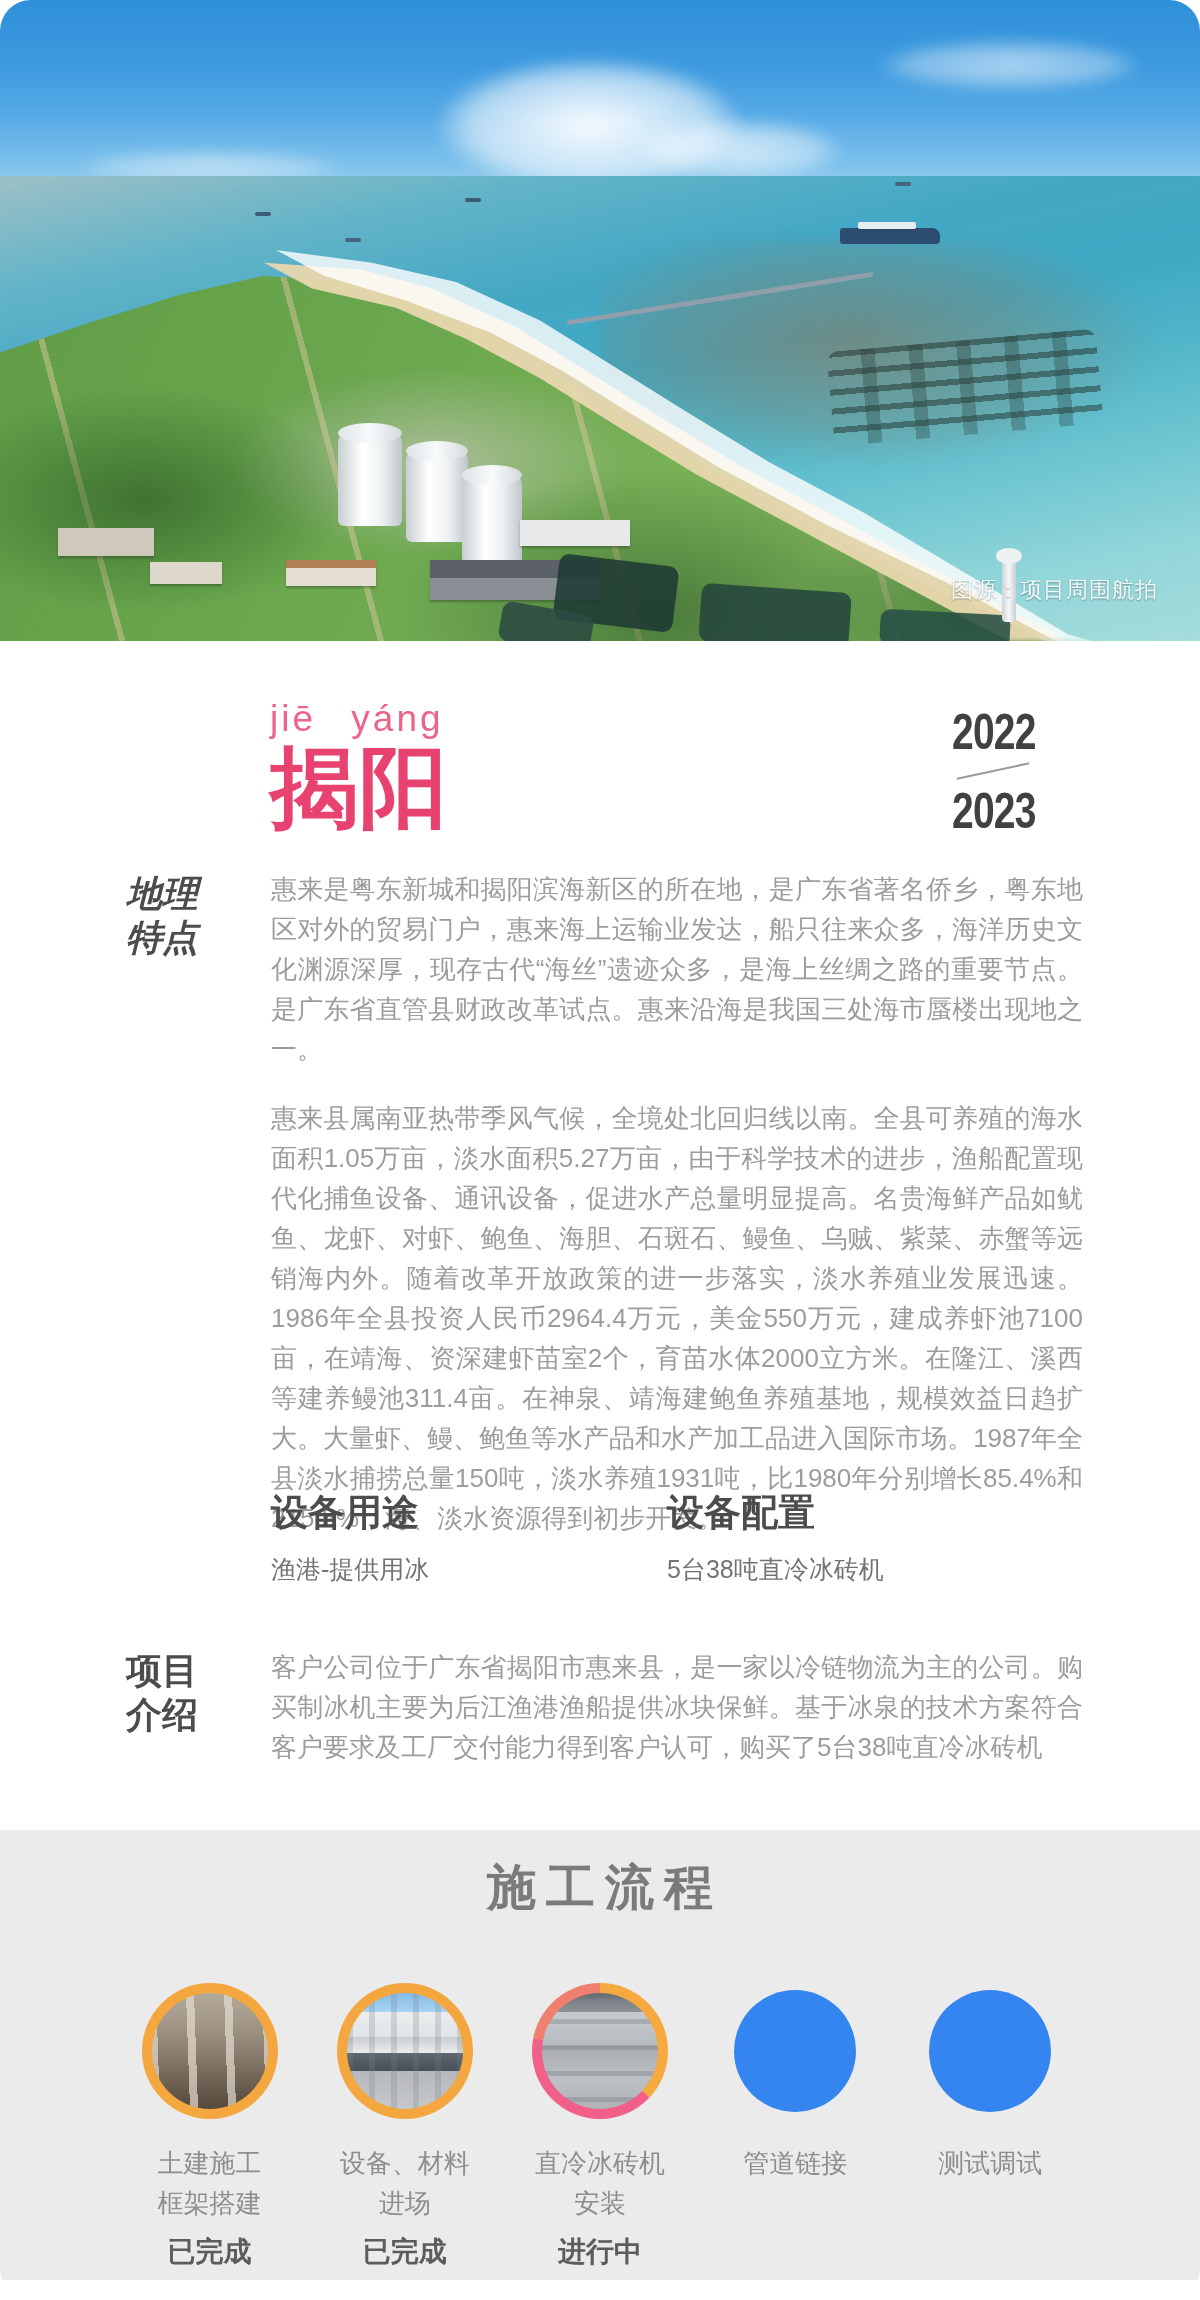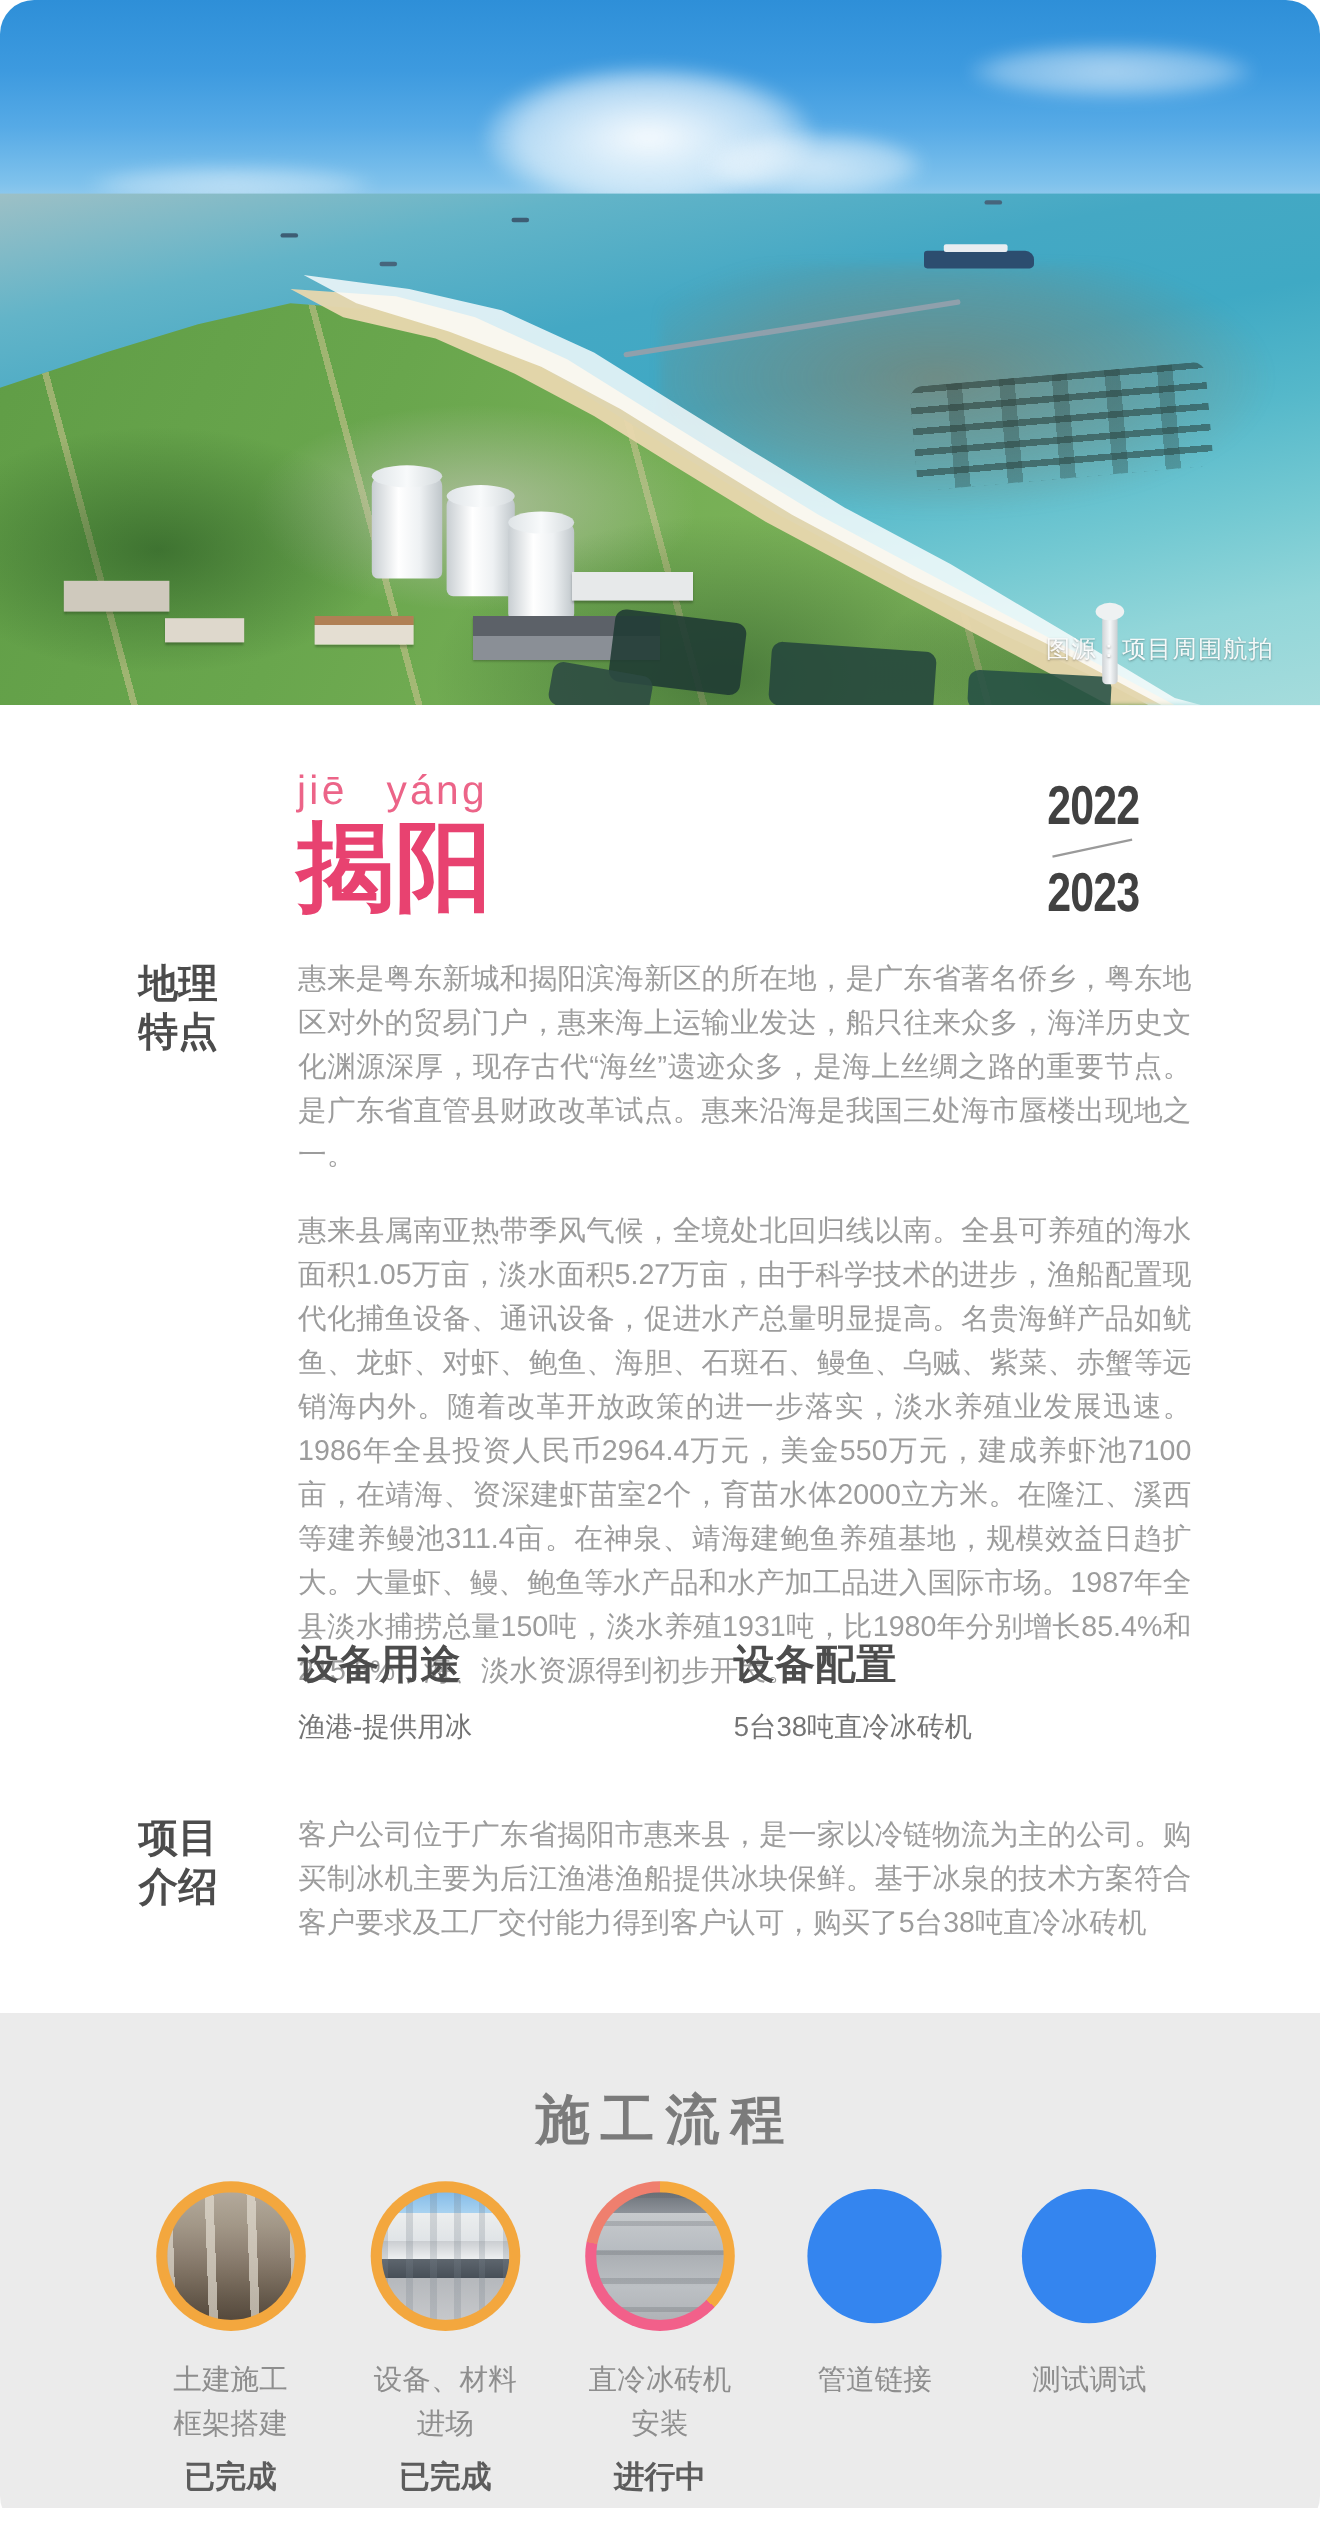--- a/index.html
+++ b/index.html
@@ -68,39 +68,39 @@
   
   .intro{position:absolute;left:0;top:641px;width:1026px;height:1189px;background:#fff;}
   .title-block{position:absolute;left:270px;top:57px;}
   .pinyin{font-size:37px;color:#ec6488;letter-spacing:3px;word-spacing:22px;}
   .city-name{margin-top:2px;font-size:89px;line-height:1.02;font-weight:bold;color:#e84270;letter-spacing:0px;}
   .years{position:absolute;left:952px;top:66px;width:92px;color:#414141;}
   .year{font-size:50px;line-height:1;font-weight:bold;transform:scaleX(.78);transform-origin:left center;letter-spacing:-1px;}
   .year-slash{width:74px;height:2px;background:#9a9a9a;transform:rotate(-12deg);margin:13px 0 14px 4px;}
 
   .side-heading{position:absolute;left:126px;width:130px;font-size:36px;line-height:44px;font-weight:bold;color:#4c4c4c;}
-  .geo-heading{top:231px;}
+  .geo-heading{top:231px;font-style:italic;}
   .project-heading{top:1008px;}
   .body-copy{position:absolute;left:271px;width:812px;font-size:26px;line-height:40px;color:#9c9c9c;text-align:justify;}
   .geo-copy{top:228px;}
   .geo-copy p{margin:0;}
   .geo-copy p + p{margin-top:29px;}
   .project-copy{top:1006px;}
   .project-copy p{margin:0;}
 
   .equip-row{position:absolute;left:0;top:852px;width:1200px;}
   .equip-col{position:absolute;top:0;}
   .equip-col.usage{left:271px;}
   .equip-col.config{left:667px;}
   .equip-heading{font-size:37px;font-weight:bold;color:#4c4c4c;line-height:1.1;}
   .equip-value{margin-top:19px;font-size:25px;color:#737373;}
 
   
   .process{position:absolute;left:0;top:1830px;width:1200px;height:450px;background:#ebebeb;}
-  .process-heading{margin:16px;padding-top:49px;text-align:center;font-size:49px;font-weight:bold;color:#7b7b7b;letter-spacing:10px;text-indent:10px;}
+  .process-heading{margin:0;padding-top:25px;text-align:center;font-size:49px;font-weight:bold;color:#7b7b7b;letter-spacing:10px;text-indent:10px;}
   .steps{position:absolute;left:112px;top:153px;width:976px;display:flex;}
   .step{width:195.2px;display:flex;flex-direction:column;align-items:center;}
   .circle{width:136px;height:136px;border-radius:50%;box-sizing:border-box;padding:10px;}
   .ring-orange{background:#f3a73e;}
   .ring-progress{background:conic-gradient(from 0deg,#f5a93e 0% 37%,#f2608a 37% 78%,#ef7f6e 78% 100%);}
   .photo{width:100%;height:100%;border-radius:50%;}
   .photo-construction{background:
       repeating-linear-gradient(88deg,rgba(226,220,208,.7) 0 8px,rgba(0,0,0,0) 8px 38px),
       linear-gradient(180deg,#b3a99b 0%,#a39888 25%,#8e8173 48%,#7d7061 64%,#675b4d 82%,#55493c 100%);}
   .photo-truck{background:

